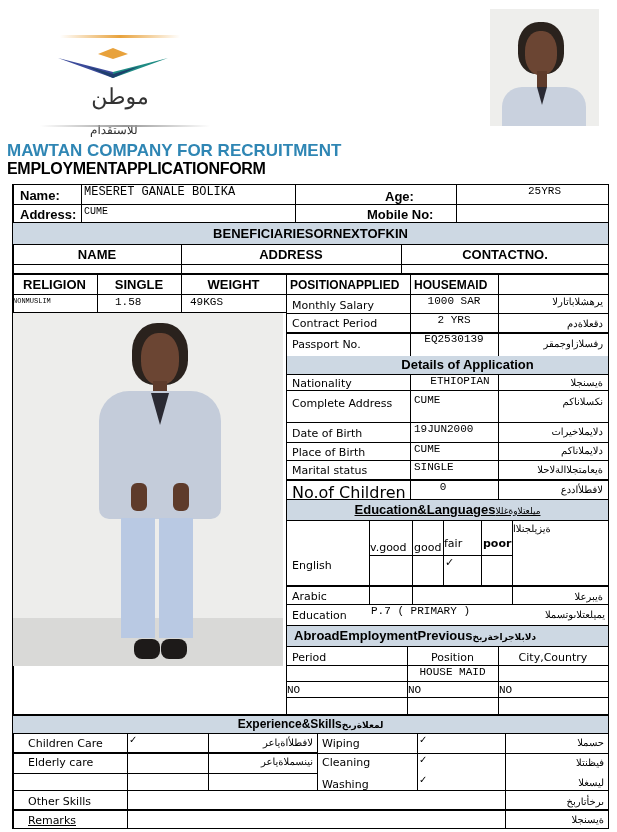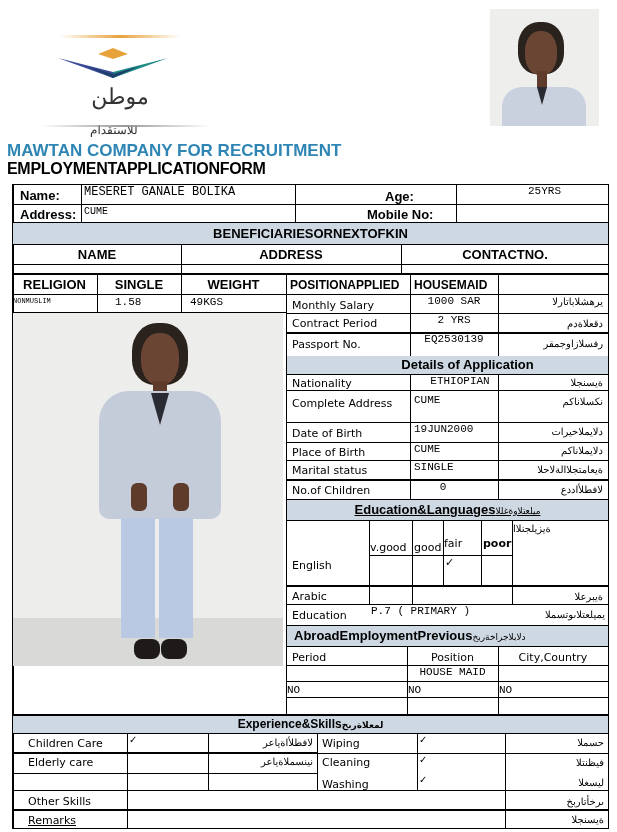--- a/index.html
+++ b/index.html
@@ -141,21 +141,21 @@
 <div class="hl" style="left:287px;top:460px;width:322px;"></div>
 <div class="t sans" style="left:292px;top:447px;font-size:11px;">Place of Birth</div>
 <div class="t serif" style="left:414px;top:444px;font-size:11px;">CUME</div>
 <div class="t ar" style="left:499px;top:446px;width:104px;">دلايملاناكم</div>
 
 <div class="hl2" style="left:287px;top:479px;width:322px;"></div>
 <div class="t sans" style="left:292px;top:465px;font-size:11px;">Marital status</div>
 <div class="t serif" style="left:414px;top:462px;font-size:11px;">SINGLE</div>
 <div class="t ar" style="left:499px;top:465px;width:104px;">ةيعامتجلاالةلاحلا</div>
 
-<div class="t sans" style="left:292px;top:485px;font-size:11px;">No.of Children</div>
+<div class="t sans" style="left:292px;top:485px;font-size:16px;">No.of Children</div>
 <div class="t serif" style="left:410px;top:482px;width:66px;text-align:center;font-size:11px;">0</div>
 <div class="t ar" style="left:499px;top:485px;width:104px;">لافطلأاددع</div>
 
 <div class="band" style="left:287px;top:499px;width:321px;height:21px;"></div>
 <div class="hl" style="left:287px;top:499px;width:322px;"></div>
 <div class="abs" style="left:287px;top:502px;width:321px;text-align:center;font-size:13px;font-weight:bold;white-space:nowrap;text-decoration:underline;">
   <span>Education&amp;Languages</span><span class="sans" style="font-size:9px;font-weight:normal;">ميلعتلاوةغللا</span>
 </div>
 <div class="hl" style="left:287px;top:520px;width:322px;"></div>
 
@@ -179,21 +179,21 @@
 <div class="t sans" style="left:292px;top:591px;font-size:11px;">Arabic</div>
 <div class="t ar" style="left:513px;top:592px;width:90px;">ةيبرعلا</div>
 <div class="hl" style="left:287px;top:604px;width:322px;"></div>
 <div class="t sans" style="left:292px;top:610px;font-size:11px;">Education</div>
 <div class="t serif" style="left:371px;top:606px;font-size:11px;">P.7 ( PRIMARY )</div>
 <div class="t ar" style="left:513px;top:610px;width:92px;">يميلعتلاىوتسملا</div>
 
 <div class="band" style="left:287px;top:625px;width:321px;height:21px;"></div>
 <div class="hl" style="left:287px;top:625px;width:322px;"></div>
 <div class="abs" style="left:294px;top:628px;font-size:13px;font-weight:bold;white-space:nowrap;">
-  <span>AbroadEmploymentPrevious</span><span class="sans" style="font-size:9px;font-weight:normal;">دلابلاجراخةربخ</span>
+  <span>AbroadEmploymentPrevious</span><span class="sans" style="font-size:9px;font-weight:bold;">دلابلاجراخةربخ</span>
 </div>
 <div class="hl" style="left:287px;top:646px;width:322px;"></div>
 <div class="vl" style="left:407px;top:646px;height:69px;"></div>
 <div class="vl" style="left:498px;top:646px;height:69px;"></div>
 <div class="t sans" style="left:292px;top:652px;font-size:11px;">Period</div>
 <div class="t sans" style="left:407px;top:652px;width:91px;text-align:center;font-size:11px;">Position</div>
 <div class="t sans" style="left:498px;top:652px;width:110px;text-align:center;font-size:11px;">City,Country</div>
 <div class="hl" style="left:287px;top:665px;width:322px;"></div>
 <div class="t serif" style="left:407px;top:667px;width:91px;text-align:center;font-size:11px;">HOUSE MAID</div>
 <div class="hl" style="left:287px;top:681px;width:322px;"></div>

